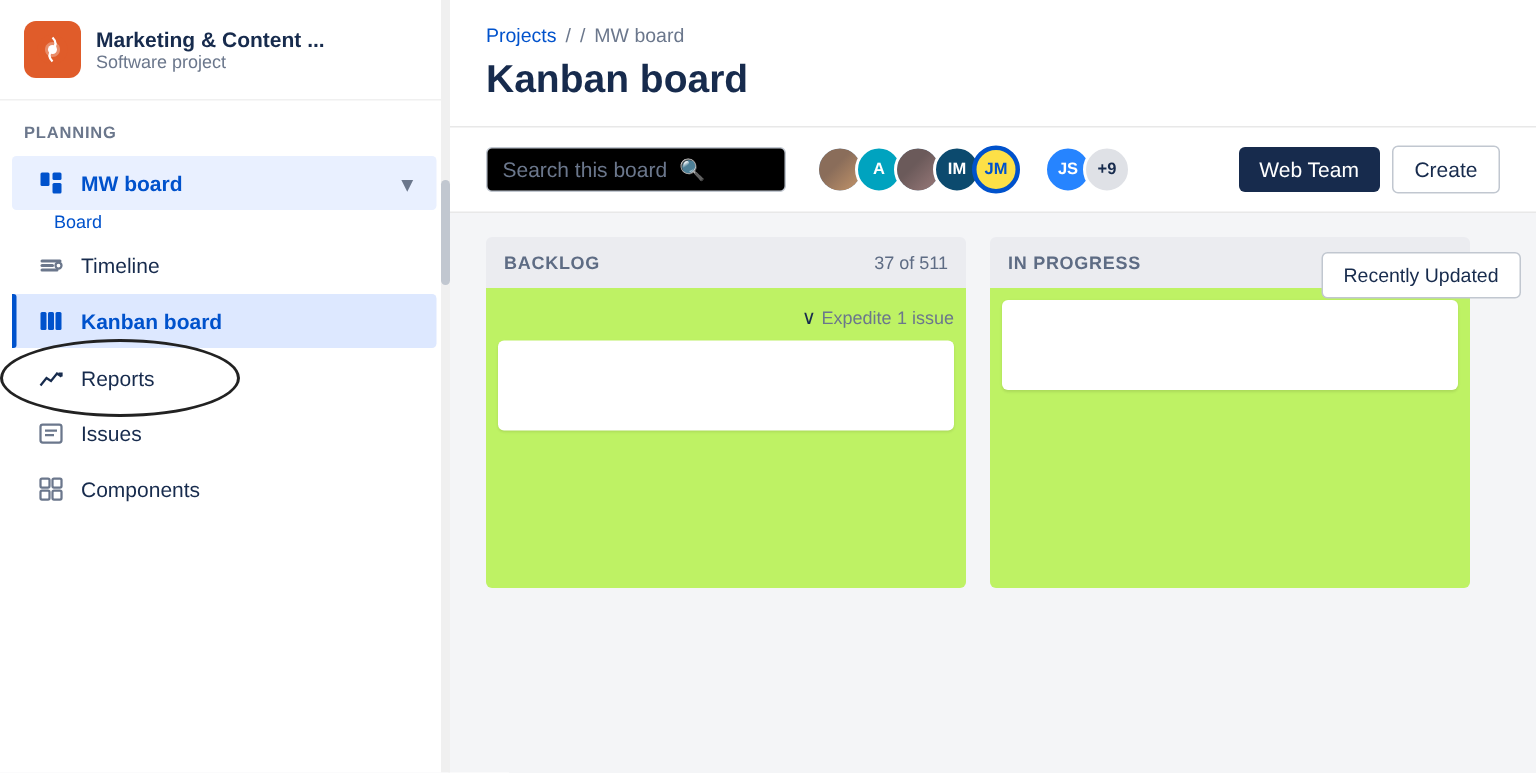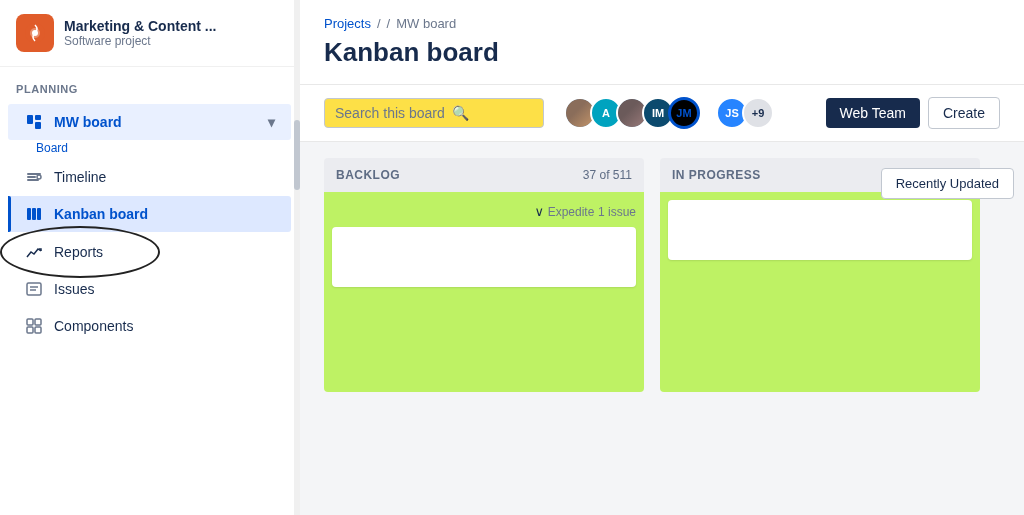--- a/index.html
+++ b/index.html
@@ -169,22 +169,22 @@
       border-bottom: 1px solid #e8e8e8;
     }
 
     .search-box {
       display: flex;
       align-items: center;
       border: 1px solid #c1c7d0;
       border-radius: 4px;
       padding: 6px 10px;
       gap: 8px;
-      background: #fde047;
-      width: 220px;
+      background: #000000;
+      width: 200px;
       cursor: text;
       text-align: right;
     }
 
     .search-placeholder {
       font-size: 14px;
       color: #6b778c;
     }
 
     .search-icon { color: #6b778c; font-size: 14px; }
@@ -208,21 +208,21 @@
       font-weight: 700;
       color: #fff;
       cursor: pointer;
       overflow: hidden;
       flex-shrink: 0;
     }
 
     .avatar:first-child { margin-left: 0; }
 
     .avatar-jm {
-      background: #000000;
+      background: #fde047;
       border: 3px solid #0052cc;
       color: #0052cc;
       text-align: right;
     }
 
     .avatar-more {
       background: #dfe1e6;
       color: #172b4d;
       font-size: 11px;
     }

